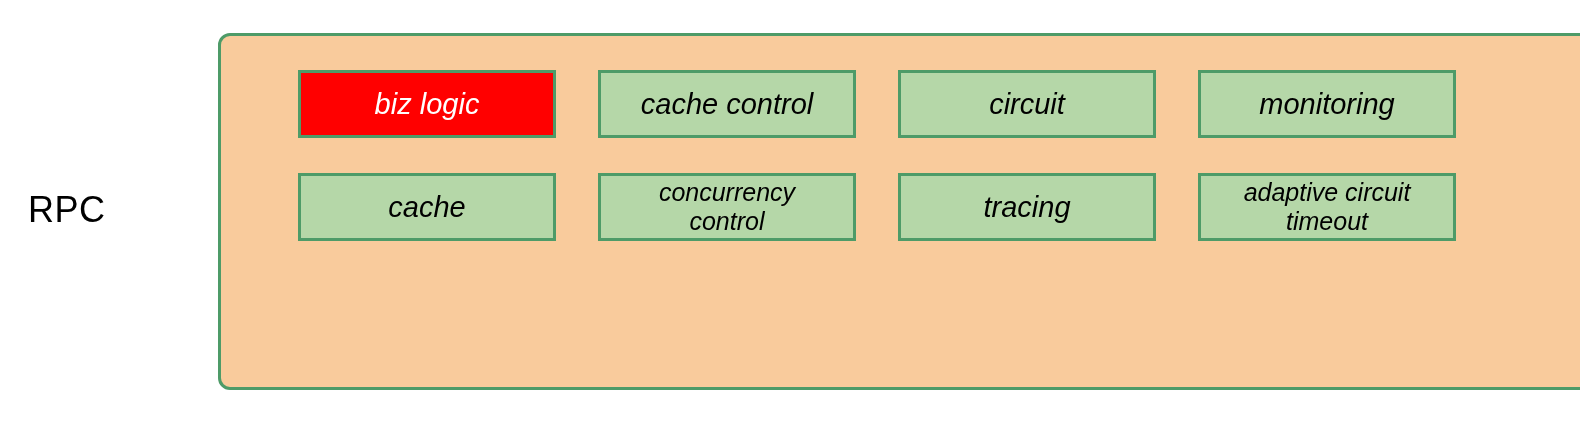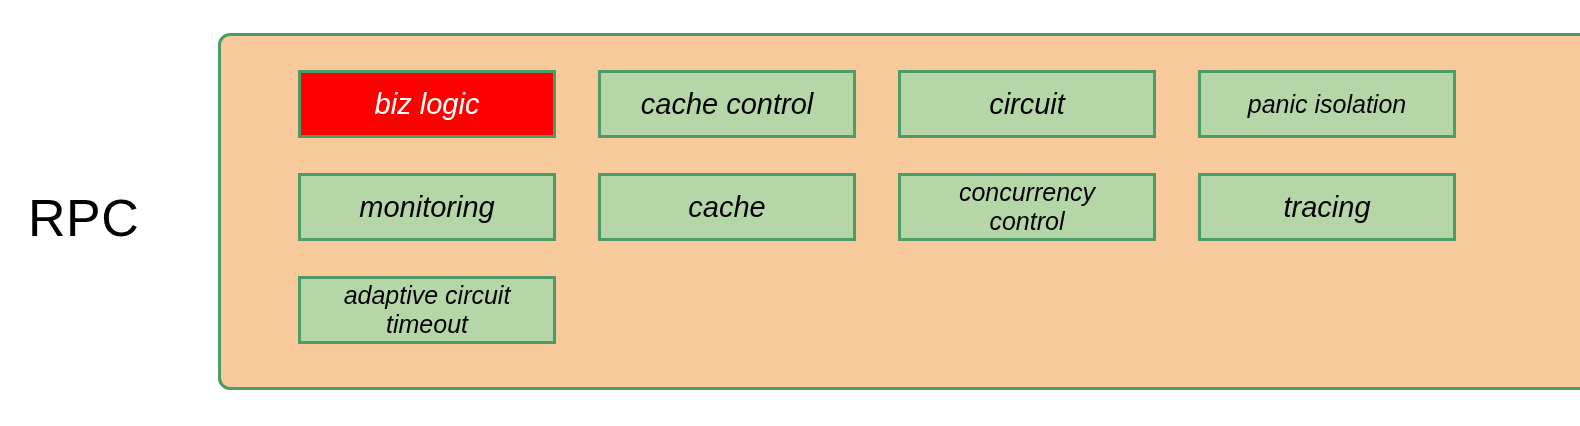--- a/index.html
+++ b/index.html
@@ -13,26 +13,25 @@
     width: 1580px;
     height: 426px;
     background: #ffffff;
     overflow: hidden;
   }
   .rpc-label {
     position: absolute;
     left: 28px;
     top: 182px;
     width: 160px;
-    font-size: 52px;
+    font-size: 36px;
     line-height: 56px;
     color: #000000;
     text-align: left;
     letter-spacing: 0.5px;
-    margin-top: 8px;
   }
   .container-shape {
     position: absolute;
     left: 218px;
     top: 33px;
     width: 1470px;
     height: 357px;
     box-sizing: border-box;
     background: var(--container-fill, #F9CB9C);
     border: 3px solid var(--border-green, #4E9B68);
@@ -78,23 +77,20 @@
     <div class="component-grid" id="component-grid">
         <div class="box highlight large">
           <span class="line">biz logic</span>
         </div>
         <div class="box large">
           <span class="line">cache control</span>
         </div>
         <div class="box large">
           <span class="line">circuit</span>
         </div>
-        <div class="box small">
-          <span class="line">panic isolation</span>
-        </div>
         <div class="box large">
           <span class="line">monitoring</span>
         </div>
         <div class="box large">
           <span class="line">cache</span>
         </div>
         <div class="box small">
           <span class="line">concurrency</span>
           <span class="line">control</span>
         </div>

